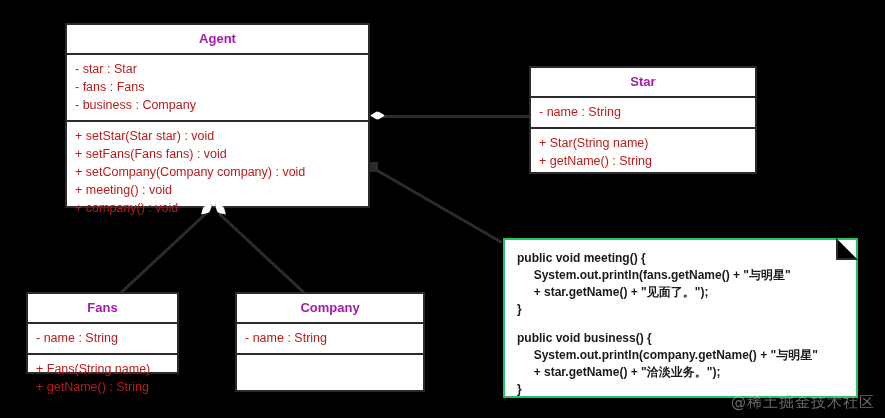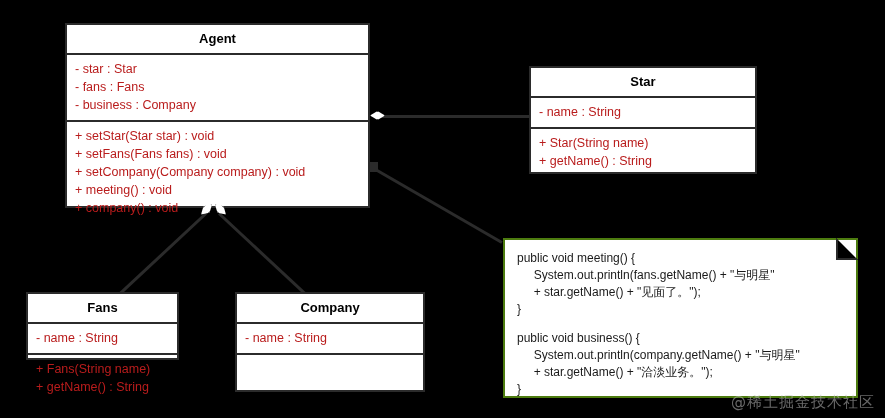--- a/index.html
+++ b/index.html
@@ -21,21 +21,21 @@
     position: absolute;
     background: #ffffff;
     border: 2px solid #2b2b2b;
     box-sizing: border-box;
     box-shadow: 2px 2px 0 rgba(0,0,0,0.55);
     z-index: 5;
   }
   .class-title {
     text-align: center;
     font-weight: bold;
-    color: #000000;
+    color: #a21caf;
     font-size: 13px;
     padding: 6px 4px 7px 4px;
     border-bottom: 2px solid #2b2b2b;
     box-sizing: border-box;
   }
   .compartment {
     padding: 5px 8px 6px 8px;
     box-sizing: border-box;
   }
   .compartment.attrs {
@@ -46,23 +46,24 @@
     color: #b91c1c;
     line-height: 18px;
     white-space: nowrap;
   }
 
   
   .uml-note {
     position: absolute;
     background: #ffffff;
     box-sizing: border-box;
-    border: 2px solid #4d7c0f;
+    border: 2px solid #22c55e;
     box-shadow: 2px 2px 0 rgba(0,0,0,0.55);
     z-index: 5;
+    font-weight: bold;
   }
   .note-fold {
     position: absolute;
     top: -2px;
     right: -2px;
     width: 20px;
     height: 20px;
     background: #000000;
     border-left: 2px solid #2b2b2b;
     border-bottom: 2px solid #2b2b2b;
@@ -152,21 +153,21 @@
     <div class="class-title">Star</div>
     <div class="compartment attrs">
       <div class="member">- name : String</div>
     </div>
     <div class="compartment methods">
       <div class="member">+ Star(String name)</div>
       <div class="member">+ getName() : String</div>
     </div>
   </div>
 
-  <div class="uml-class" style="left:26px; top:292px; width:153px; height:68px;">
+  <div class="uml-class" style="left:26px; top:292px; width:153px; height:82px;">
     <div class="class-title">Fans</div>
     <div class="compartment attrs">
       <div class="member">- name : String</div>
     </div>
     <div class="compartment methods">
       <div class="member">+ Fans(String name)</div>
       <div class="member">+ getName() : String</div>
     </div>
   </div>
 

